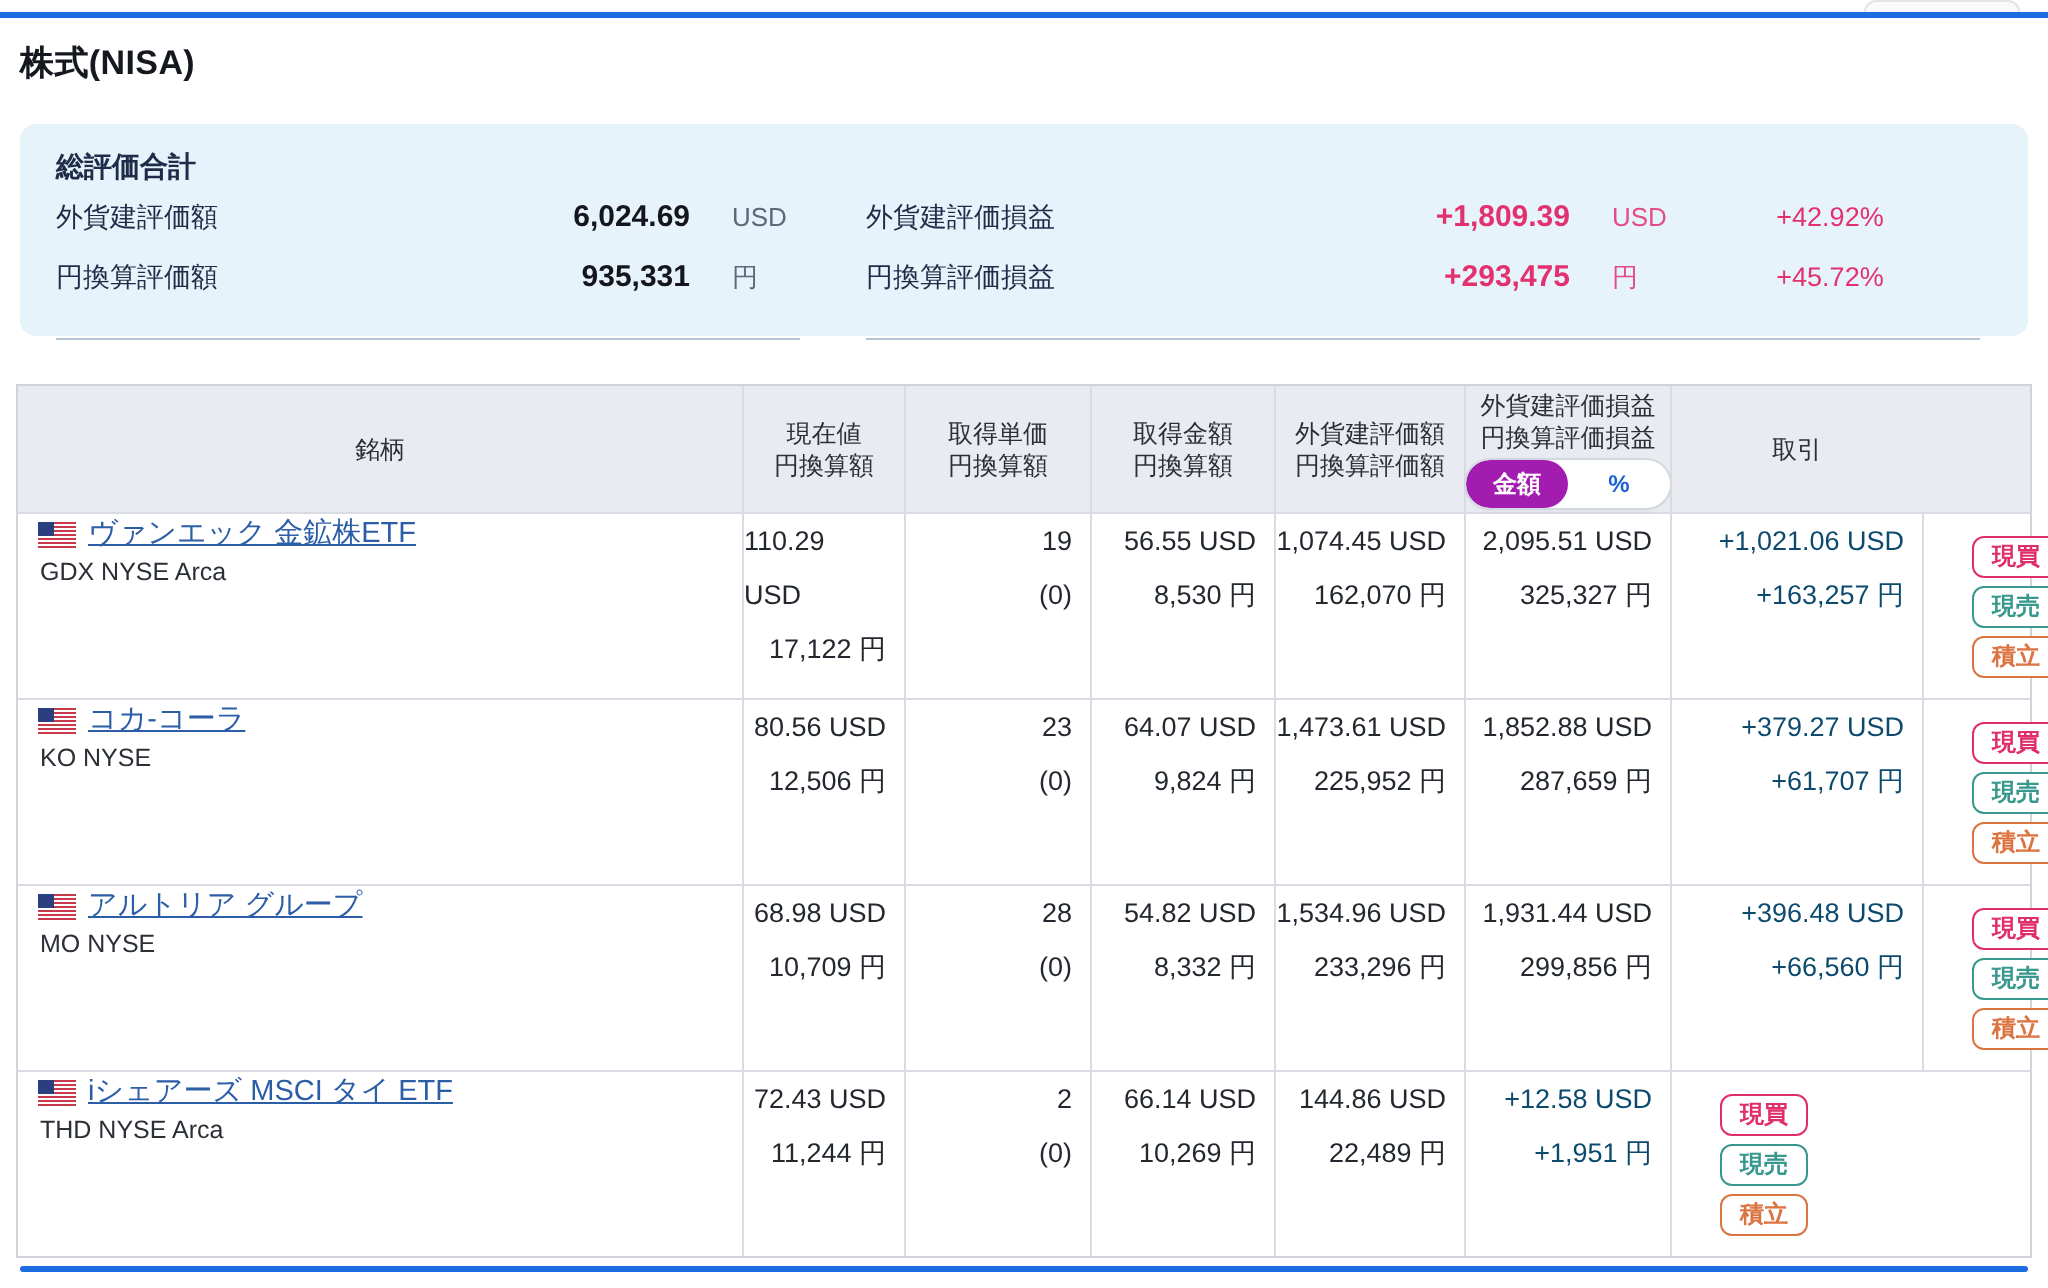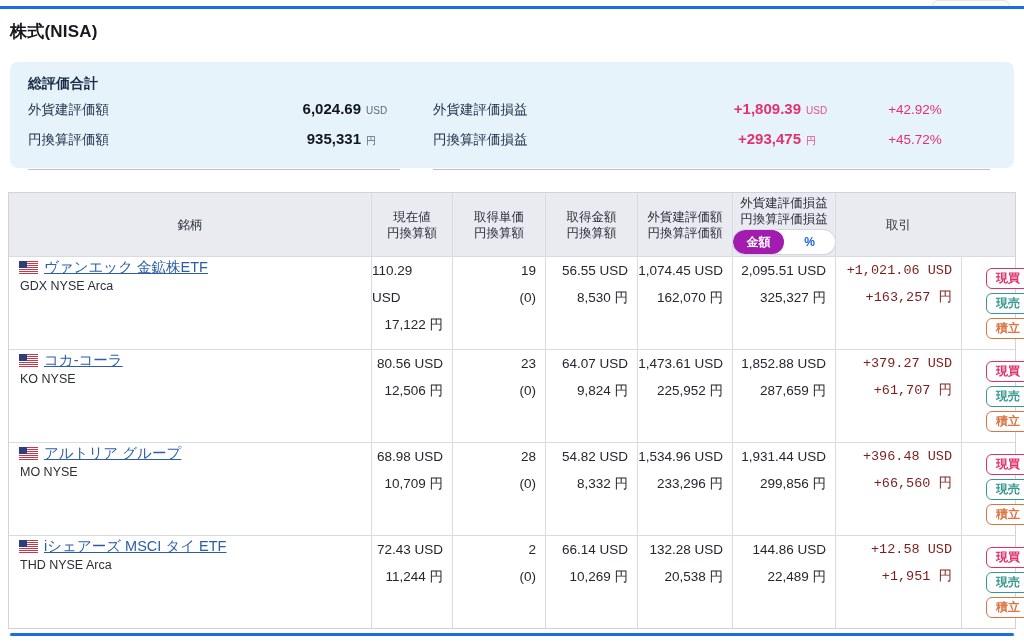--- a/index.html
+++ b/index.html
@@ -19,42 +19,42 @@
   .summary-title { font-size:14px; font-weight:bold; color:#1d2c48; margin-bottom:7px; }
   .summary-body { display:flex; }
   .sum-group { padding-bottom:9px; border-bottom:1px solid #b5c4d2; }
   .sum-left  { width:372px; }
   .sum-right { flex:1; margin-left:33px; }
   .sum-row { display:flex; align-items:baseline; height:30px; }
   .sum-label { font-size:13.5px; color:#1d2c48; }
   .sum-left .sum-label { flex:1; }
   .sum-right .sum-label { width:160px; }
   .sum-value { flex:1; text-align:right; font-size:15px; font-weight:bold; color:#14161c; }
-  .sum-unit { width:34px; margin-left:5px; font-size:10px; color:#5d6878; }
+  .sum-unit { width:34px; margin-left:21px; font-size:13px; color:#5d6878; }
   .pl-text .sum-value { color:#e3316f; }
   .pl-text .sum-unit { color:#e3316f; opacity:.85; }
   .sum-pct { width:150px; text-align:center; font-size:13.5px; color:#e3316f; }
 
   
   .holdings { position:absolute; left:8px; top:192px; width:1008px;
     border:1px solid #cfd4db; background:#fff; }
   .t-row { display:grid; grid-template-columns:362px 81px 93px 92px 95px 103px 126px 54px; }
   .t-head { background:#e9ebf1; }
   .th { min-height:60px; display:flex; flex-direction:column; align-items:center; justify-content:center;
     font-size:12.5px; color:#2b2f36; line-height:16px; text-align:center; padding:2px; }
   .th + .th, .td + .td { border-left:1px solid #d8dce2; }
   .t-body .t-row { border-top:1px solid #d8dce2; }
   .td { height:92px; display:flex; flex-direction:column; align-items:flex-end;
     padding-right:9px; font-size:13.5px; line-height:27px; color:#23272e; }
   .td.name-cell { align-items:flex-start; padding-left:10px; padding-right:4px; }
   .name-line { display:flex; align-items:center; gap:6px; line-height:20px; }
   .stock-link { font-size:14.5px; color:#2b5ea7; text-decoration:underline; cursor:pointer; }
   .ticker { font-size:12.5px; color:#2b2f36; line-height:19px; margin-left:1px; }
   .flag { width:19px; height:13px; display:inline-block; flex:none; }
-  .td.pl-cell { color:#7f1d1d;font-family:Liberation Mono, monospace; }
+  .td.pl-cell { color:#0c4a6e; }
   .td.trade-cell { align-items:flex-start; justify-content:center; gap:4px; padding-right:0;padding-left:24px; }
   .trade-btn { width:44px; height:21px; line-height:18px; text-align:center; font-size:12px; font-weight:bold;
     background:#fff; border:1.5px solid; border-radius:6px; cursor:pointer; font-family:inherit; padding:0; }
   .btn-buy { color:#df2e68; }
   .btn-sell { color:#38988e; }
   .btn-acc { color:#dc7442; }
 
   
   .pl-toggle { margin-top:3px; width:102px; height:24px; background:#fff; border-radius:12px;
     display:flex; box-shadow:0 0 0 1px #d2d8e0, 0 1px 2px rgba(0,0,0,.08); overflow:hidden; }
@@ -319,24 +319,20 @@
         </div>
       <div class="td">
           <span>2</span>
           <span>(0)</span>
         </div>
       <div class="td">
           <span>66.14 USD</span>
           <span>10,269 円</span>
         </div>
       <div class="td">
-          <span>132.28 USD</span>
-          <span>20,538 円</span>
-        </div>
-      <div class="td">
           <span>144.86 USD</span>
           <span>22,489 円</span>
         </div>
       <div class="td pl-cell">
           <span>+12.58 USD</span>
           <span>+1,951 円</span>
         </div>
       <div class="td trade-cell">
         <button class="trade-btn btn-buy">現買</button>
         <button class="trade-btn btn-sell">現売</button>

